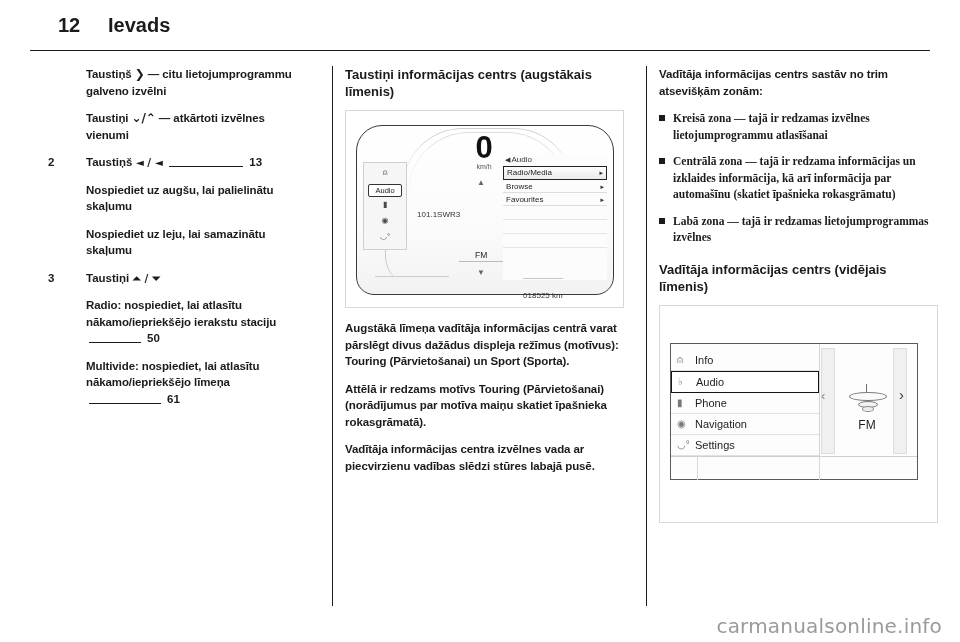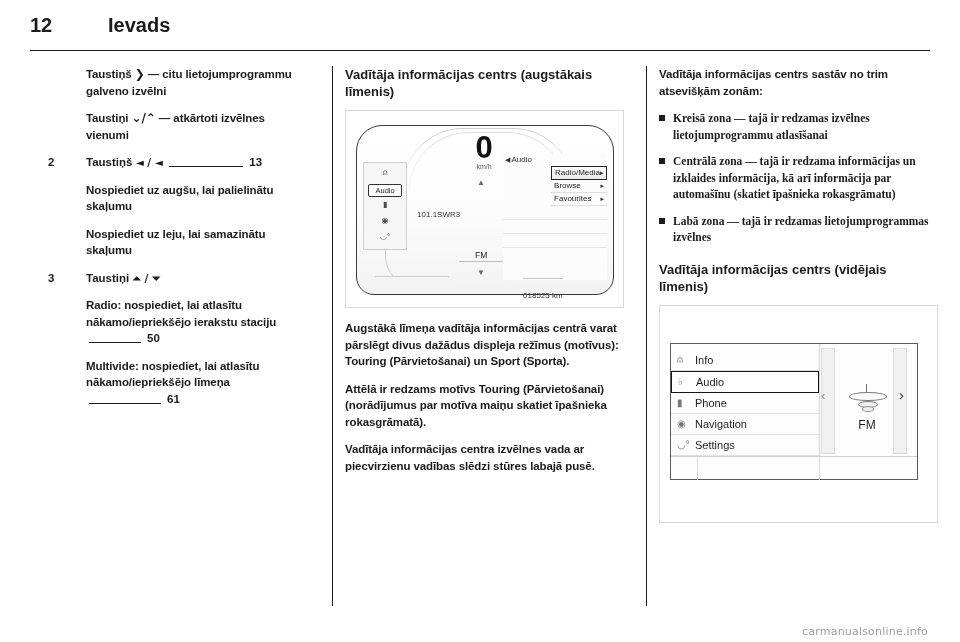--- a/index.html
+++ b/index.html
@@ -28,20 +28,21 @@
     width: 900px;
     height: 36px;
     display: flex;
     align-items: flex-start;
   }
   .page-number {
     font-size: 20px;
     font-weight: bold;
     letter-spacing: 0px;
     width: 78px;
+    text-align: center;
   }
   .chapter-title {
     font-size: 20px;
     font-weight: bold;
   }
   .header-rule {
     position: absolute;
     left: 30px;
     top: 50px;
     width: 900px;
@@ -309,23 +310,22 @@
   }
   .menu-item {
     font-size: 8px;
     color: #222;
     height: 13px;
     line-height: 13px;
     padding: 0 3px;
     border-bottom: 1px solid #dedede;
     display: flex;
     justify-content: space-between;
-    align-items: flex-end;
+    align-items: center;
     box-sizing: border-box;
-    margin-left: 48px;
   }
   .menu-item.selected {
     border: 1.4px solid #222;
     background: linear-gradient(180deg,#ffffff,#e9e9e9);
     height: 14px;
     line-height: 12px;
   }
   .menu-item .arr {
     font-size: 7px;
     color: #333;
@@ -504,23 +504,23 @@
     top: 22px;
     width: 10px;
     height: 4px;
     border: 1px solid #8a8a8a;
     border-radius: 50%;
     background: #ededed;
   }
   
   .watermark {
     position: absolute;
-    right: 32px;
+    right: 18px;
     bottom: 4px;
-    font-size: 11px;
+    font-size: 20px;
     color: #9a9a9a;
     letter-spacing: 0.2px;
     font-family: "DejaVu Sans", sans-serif;
   }
 </style>
 </head>
 <body>
 
 <div class="page">
 
@@ -578,21 +578,21 @@
         <span>Multivide: nospiediet, lai atlasītu nākamo/iepriekšējo līmeņa</span>
         <span class="leader-line leader-long"></span>
         <span>61</span>
       </p>
     </div>
 
     <div class="col-divider"></div>
 
     <div class="col">
 
-      <div class="sec-title">Vadītāja informācijas centrs (augstākais līmenis)</div>
+      <div class="sec-title">Taustiņi informācijas centrs (augstākais līmenis)</div>
 
       <div class="figure-cluster">
         <div class="cluster-shell">
           <div class="cluster-inner-arc"></div>
           <div class="cluster-inner-arc2"></div>
 
           <div class="speed-value">0</div>
           <div class="speed-unit">km/h</div>
 
           <div class="left-icon-panel">

